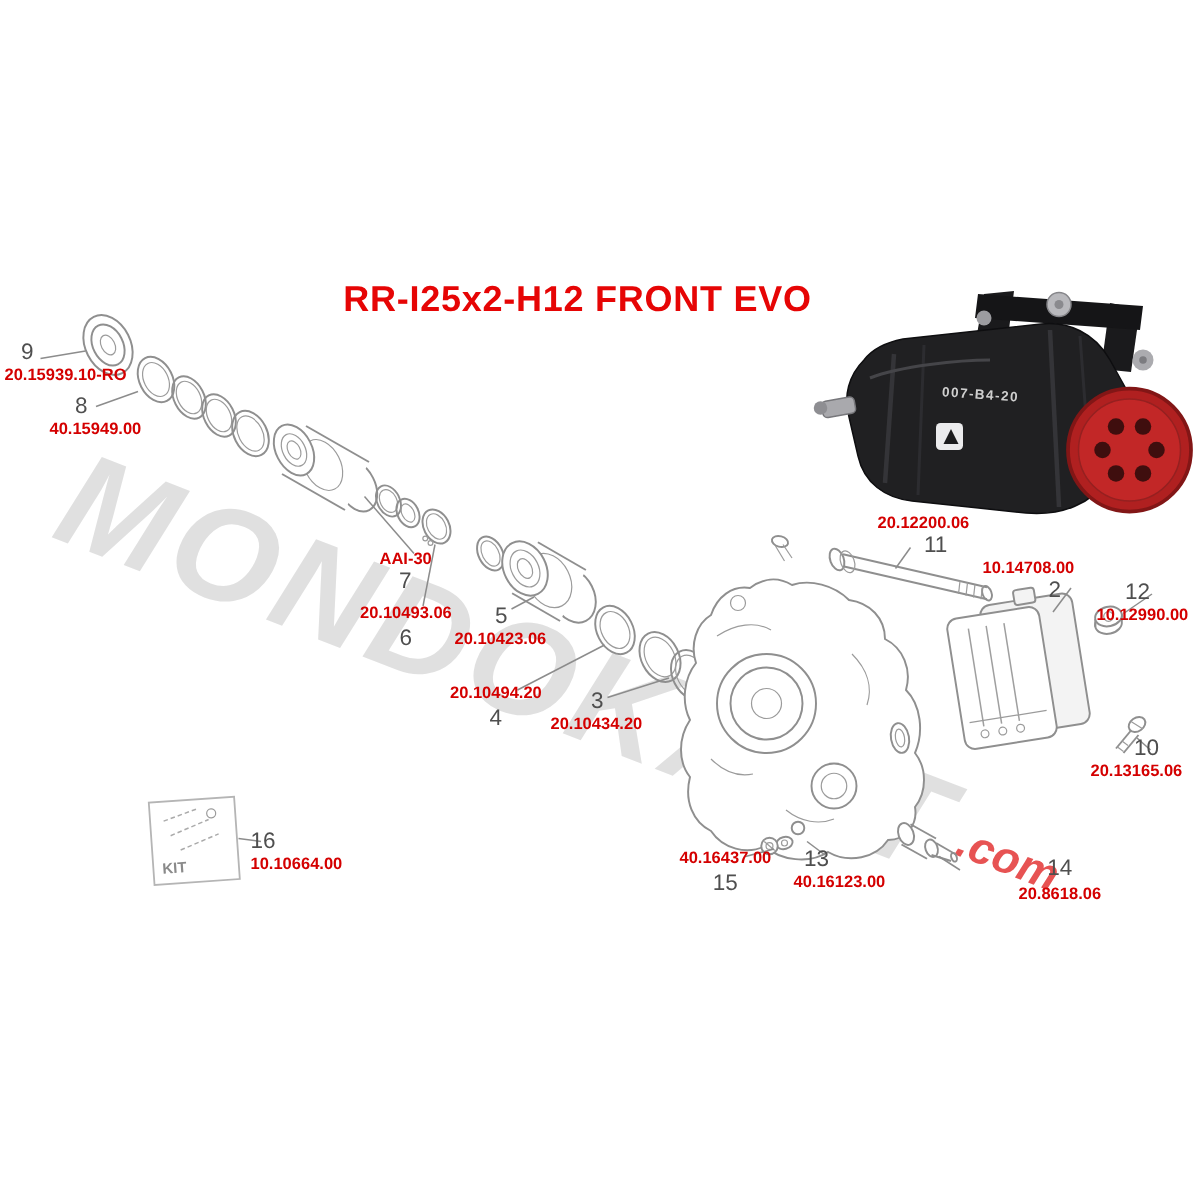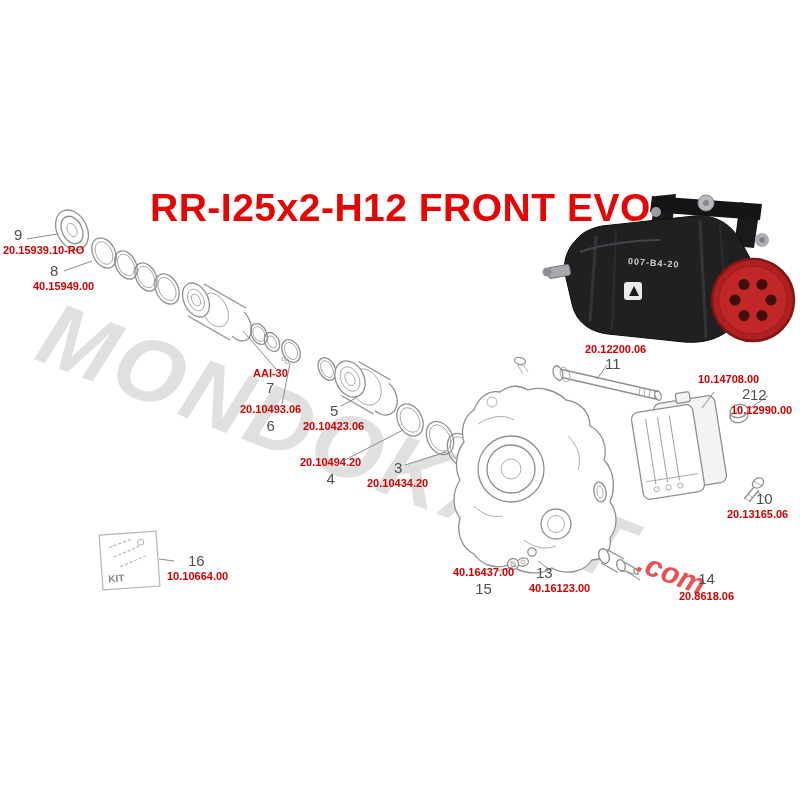--- a/index.html
+++ b/index.html
@@ -18,21 +18,21 @@
   .watermark-com{
     position:absolute;left:645px;top:545px;
     font-weight:bold;font-style:italic;
     font-size:30px;color:rgba(225,40,40,0.80);
     transform:rotate(21deg);transform-origin:0 0;
     z-index:2;user-select:none;
   }
   svg.diagram{position:absolute;left:0;top:0;z-index:3;}
   .title{
     position:absolute;left:150px;top:186px;width:470px;
-    text-align:center;font-weight:bold;font-size:39px;
+    text-align:center;font-weight:bold;font-size:24px;
     color:#e60505;z-index:4;white-space:nowrap;letter-spacing:0.5px;
   }
   .callout{position:absolute;z-index:5;white-space:nowrap;}
   .col{display:flex;flex-direction:column;}
   .row{display:flex;flex-direction:column;align-items:center;gap:2px;margin-left:36px;}
   .num{color:#4f4f4f;font-size:15px;line-height:16px;}
   .code{color:#d40000;font-size:11px;font-weight:bold;line-height:14px;}
   
   .ln{fill:none;stroke:#8f8f8f;stroke-width:1.3;}
   .lnf{fill:#ffffff;stroke:#8f8f8f;stroke-width:1.3;}
@@ -315,24 +315,24 @@
   <span class="num">4</span>
 </div>
 
 <div class="callout col" style="left:367px;top:460px">
   <span class="num" style="margin-left:27px">3</span>
   <span class="code">20.10434.20</span>
 </div>
 
 <div class="callout col" style="left:585px;top:342px">
   <span class="code">20.12200.06</span>
-  <span class="num" style="margin-left:20px">11</span>
-</div>
-
-<div class="callout col" style="left:698px;top:372px">
+  <span class="num" style="margin-left:31px">11</span>
+</div>
+
+<div class="callout col" style="left:655px;top:372px">
   <span class="code">10.14708.00</span>
   <span class="num" style="margin-left:44px">2</span>
 </div>
 
 <div class="callout col" style="left:731px;top:387px">
   <span class="num" style="margin-left:19px">12</span>
   <span class="code">10.12990.00</span>
 </div>
 
 <div class="callout col" style="left:727px;top:491px">
@@ -349,15 +349,15 @@
   <span class="num" style="margin-left:7px">13</span>
   <span class="code">40.16123.00</span>
 </div>
 
 <div class="callout row" style="left:643px;top:571px">
   <span class="num">14</span>
   <span class="code">20.8618.06</span>
 </div>
 
 <div class="callout col" style="left:167px;top:553px">
-  <span class="num" style="margin-left:21px">16</span>
+  <span class="num" style="margin-left:0">16</span>
   <span class="code">10.10664.00</span>
 </div>
 
 </body></html>

